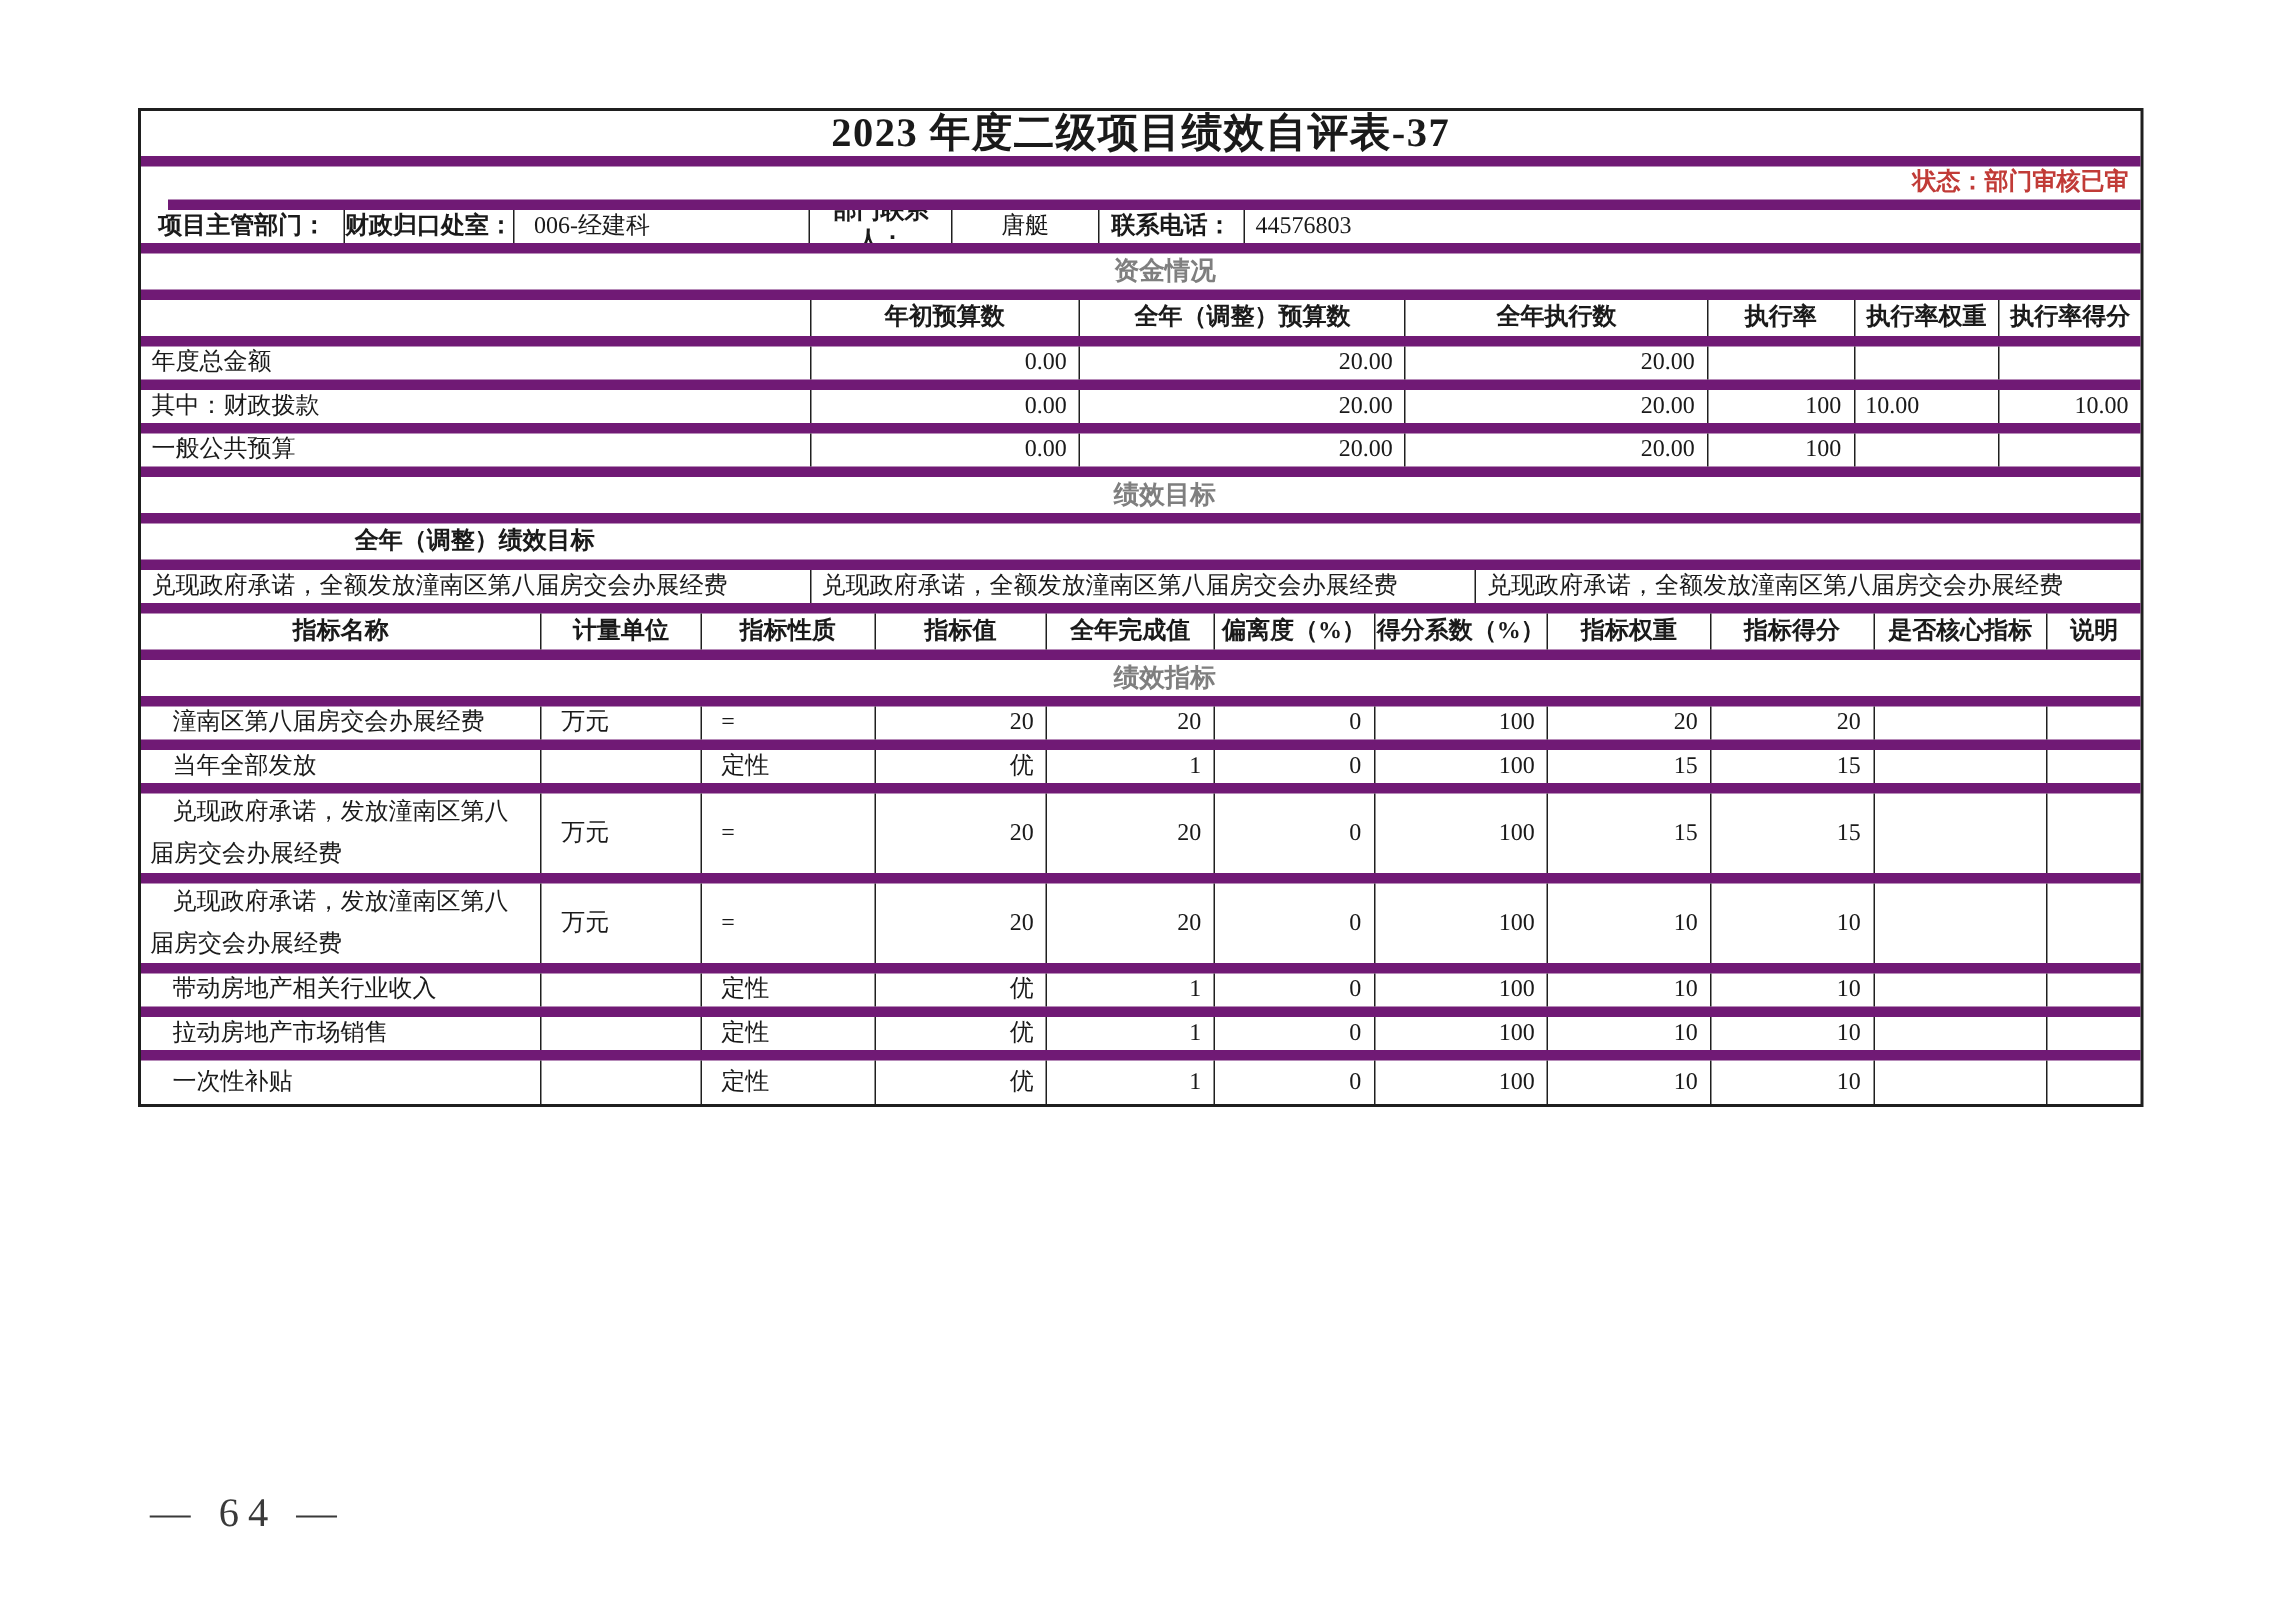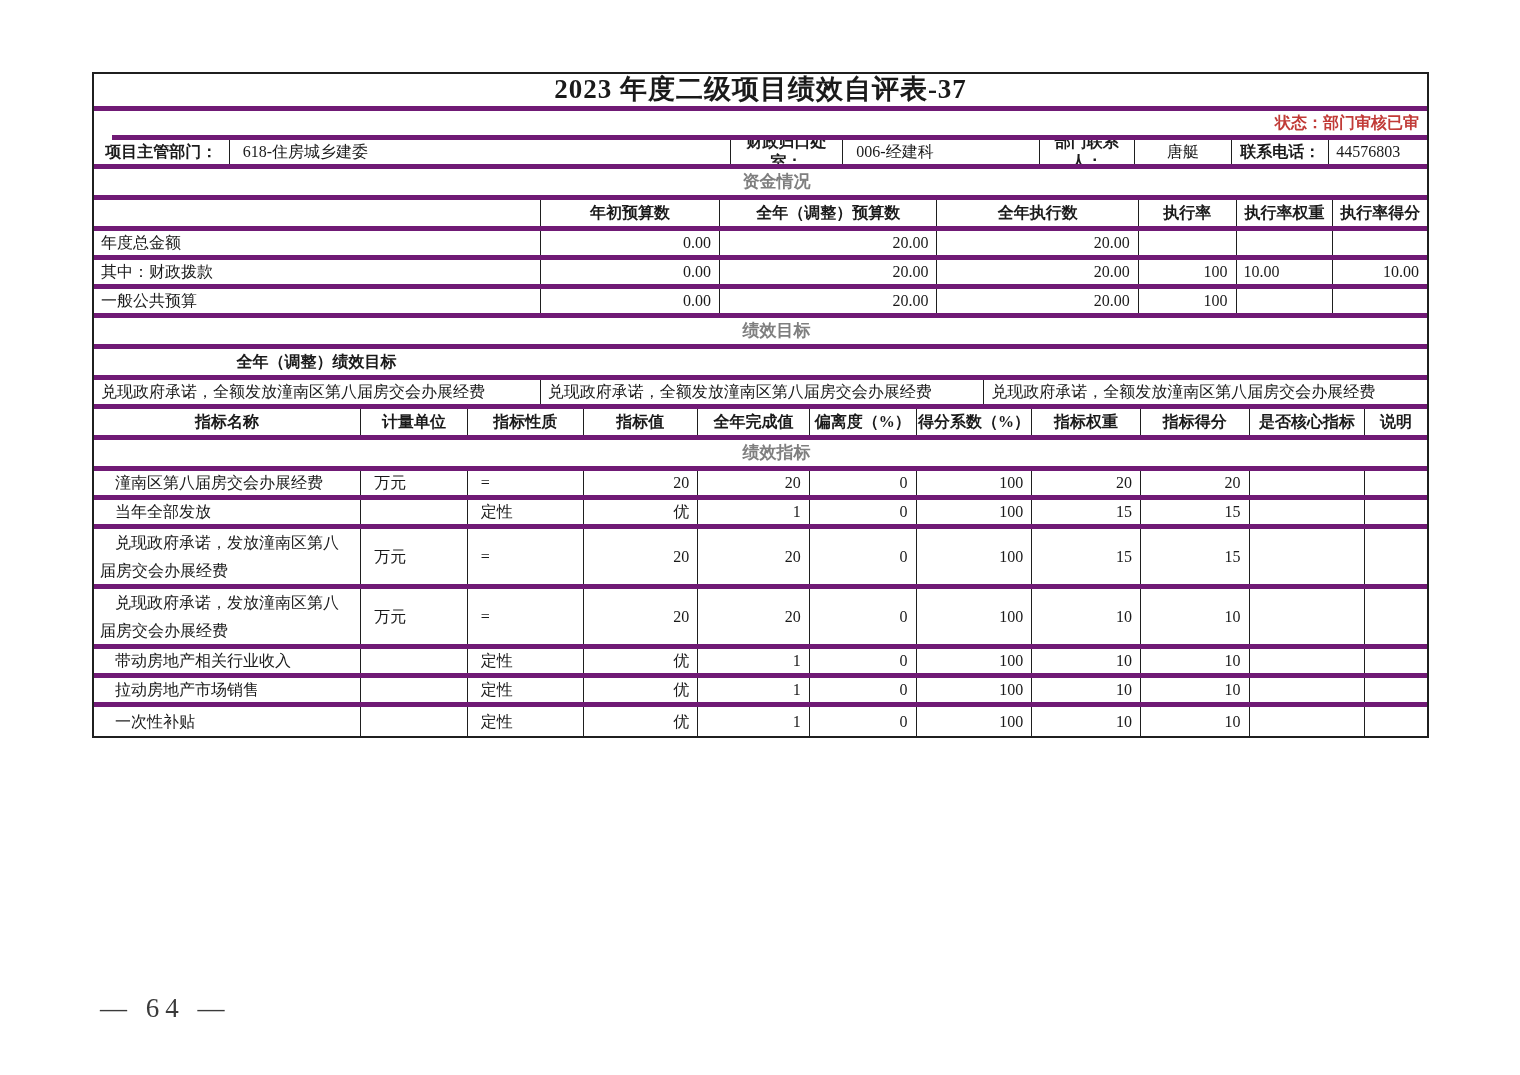--- a/index.html
+++ b/index.html
@@ -9,21 +9,21 @@
     color:#1a1a1a;
     width:1520px; height:1075px;
     position:relative;
     overflow:hidden;
   }
   .sheet {
     position:absolute; left:92px; top:72px; width:1337px;
     border:2px solid #1f1f1f;
     background:#fff;
   }
-  .row { display:flex; border-bottom:5px solid #701a75; }
+  .row { display:flex; border-bottom:7px solid #701a75; }
   .row:last-child { border-bottom:none; }
   .cell {
     border-right:1px solid #1f1f1f;
     display:flex; align-items:center;
     font-size:16px; line-height:1.25;
     overflow:hidden;
   }
   .cell:last-child { border-right:none; }
 
   
@@ -87,21 +87,20 @@
     <div class="cell title-cell">2023 年度二级项目绩效自评表-37</div>
   </div>
 
   <div class="row h-status">
     <div class="cell status-cell" style="color:#c13b37;">状态：部门审核已审</div>
   </div>
 
 
   <div class="row h-std">
     <div class="cell ic0 ctr bold">项目主管部门：</div>
-    <div class="cell ic1 lft2">618-住房城乡建委</div>
     <div class="cell ic2 ctr bold">财政归口处室：</div>
     <div class="cell ic3 lft2">006-经建科</div>
     <div class="cell ic4 ctr bold">部门联系人：</div>
     <div class="cell ic5 ctr">唐艇</div>
     <div class="cell ic6 ctr bold">联系电话：</div>
     <div class="cell ic7 lft">44576803</div>
   </div>
 
   <div class="row h-band">
     <div class="cell band-cell" style="color:#7f7f7f;">资金情况</div>

